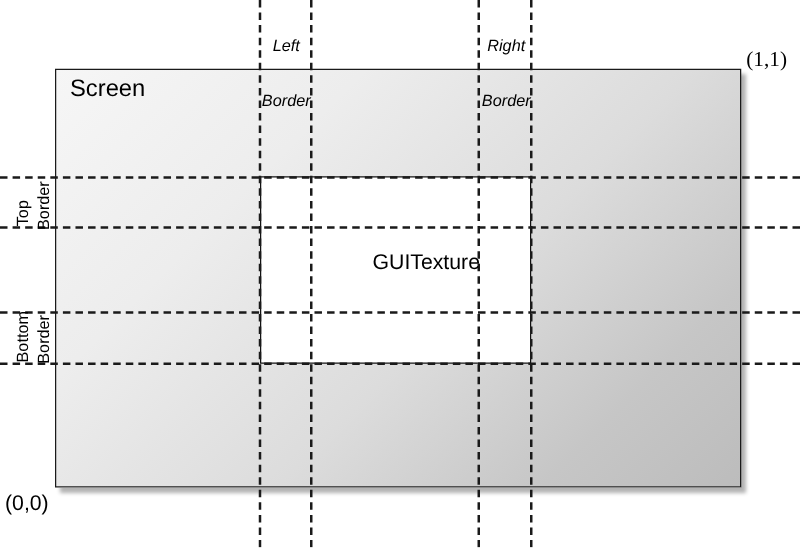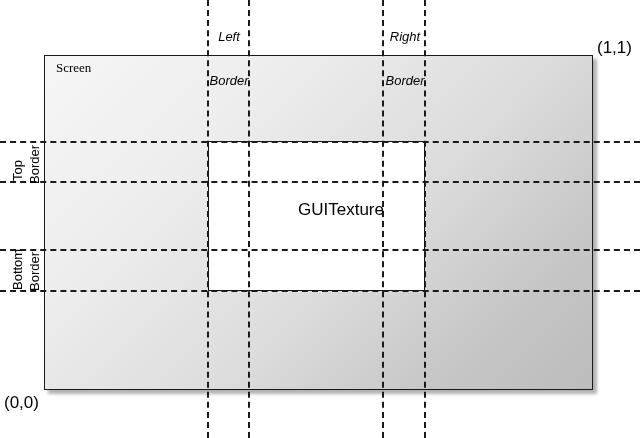--- a/index.html
+++ b/index.html
@@ -60,33 +60,32 @@
   
   .label {
     position: absolute;
     color: #000000;
     white-space: pre;
     line-height: 1.12;
   }
   .label-screen {
     left: 56px;
     top: 61px;
-    font-size: 13px;
-    font-family: Liberation Serif, serif;
+    font-size: 19px;
   }
   .label-texture {
     left: 268px;
     top: 200px;
     font-size: 17px;
     margin-left: 30px;
   }
   .label-corner {
     font-size: 17px;
   }
-  .label-tr { left: 597px; top: 38px; }
+  .label-tr { left: 597px; top: 38px; font-family: Liberation Serif, serif; }
   .label-bl { left: 4px;  top: 393px; }
 
   .label-edge {
     font-size: 13px;
     text-align: center;
     font-style: italic;
   }
   .label-left-border  { left: 209px; top: 1px;  width: 40px; }
   .label-right-border { left: 384px; top: 1px;  width: 42px; }
 

